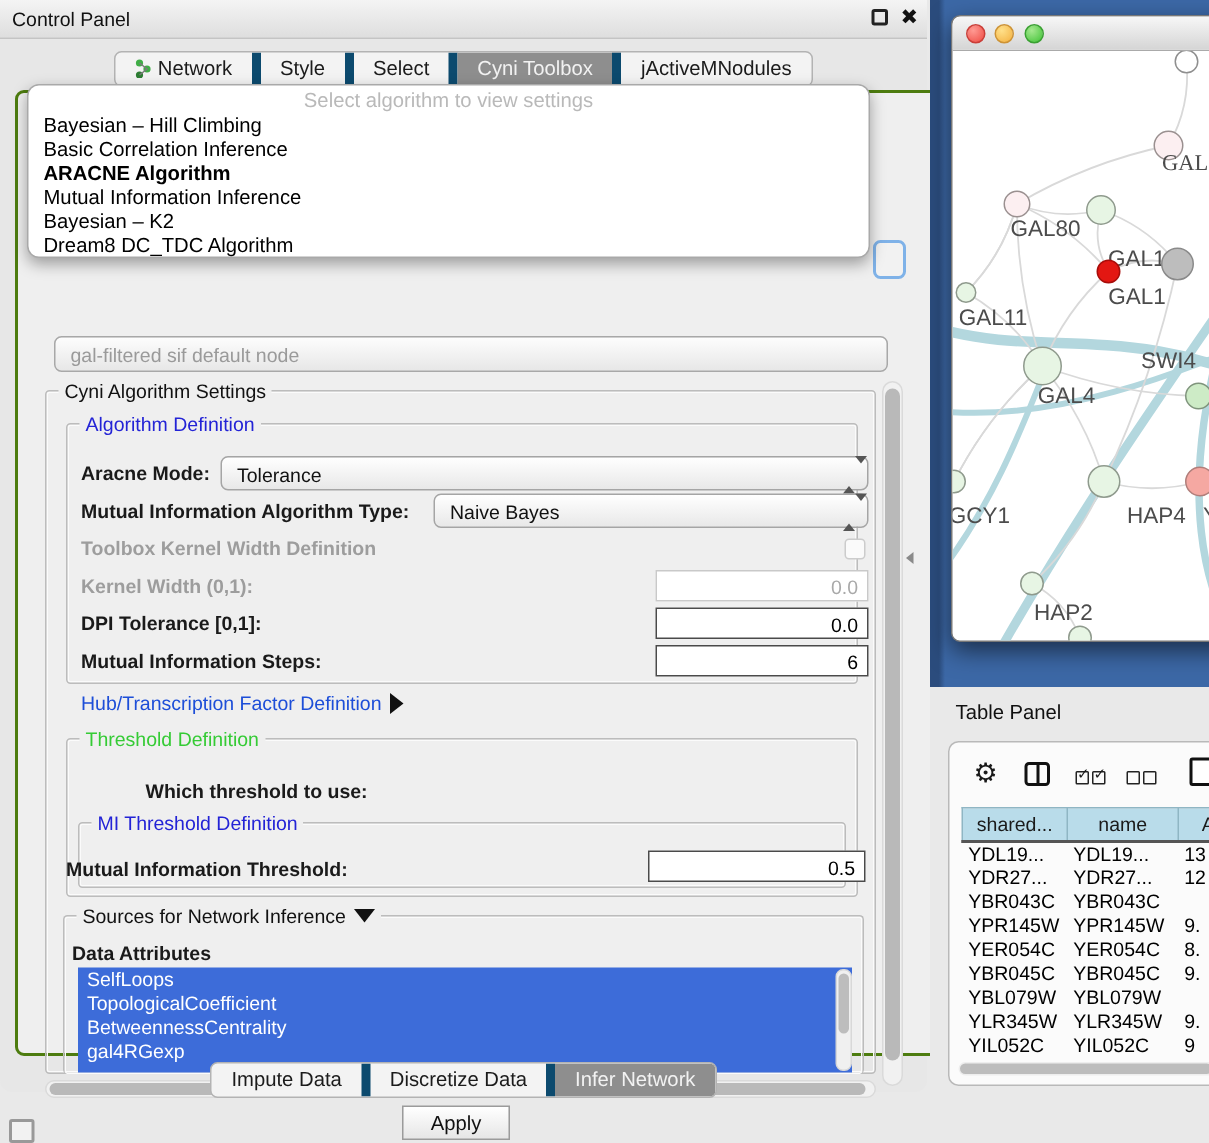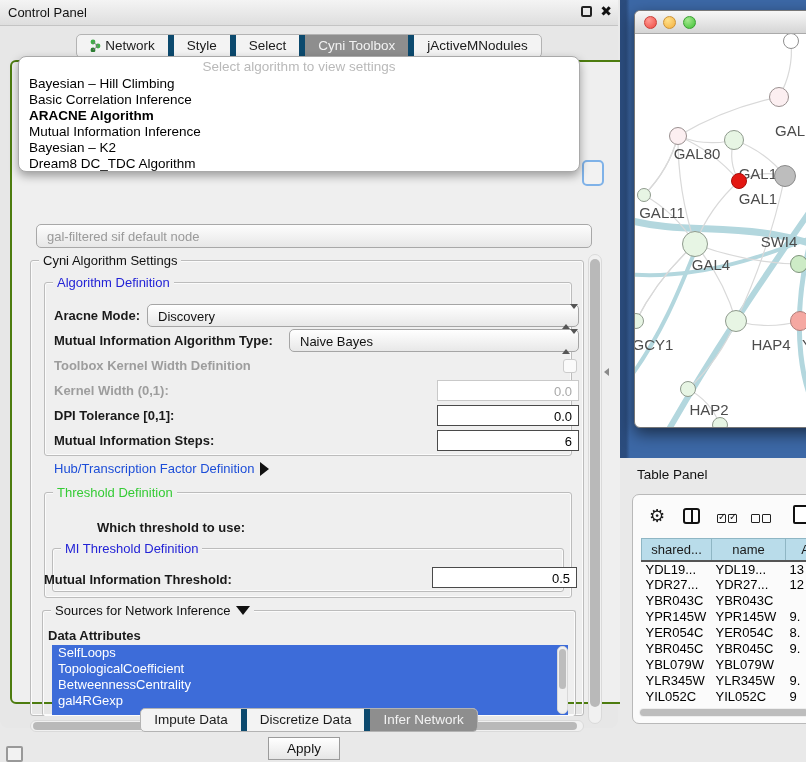--- a/index.html
+++ b/index.html
@@ -156,21 +156,21 @@
 
     <div class="groupbox" style="left:18px; top:198px; width:554px; height:456px;">
       <span class="legend black">Cyni Algorithm Settings</span>
     </div>
 
     <div class="groupbox" style="left:32px; top:220px; width:528px; height:174px;">
       <span class="legend blue">Algorithm Definition</span>
     </div>
     <span class="lbl" style="left:42px; top:246px;">Aracne Mode:</span>
     <div class="combo" style="left:135px; top:242px; width:432px;">
-      <span>Discovery</span>
+      <span>Tolerance</span>
       <span class="spin"><span class="up"></span><span class="dn"></span></span>
     </div>
 
     <span class="lbl" style="left:42px; top:271px;">Mutual Information Algorithm Type:</span>
     <div class="combo" style="left:277px; top:267px; width:290px;">
       <span>Naive Bayes</span>
       <span class="spin"><span class="up"></span><span class="dn"></span></span>
     </div>
 
     <span class="lbl dis" style="left:42px; top:296px;">Toolbox Kernel Width Definition</span>
@@ -292,21 +292,21 @@
           <div class="node" style="left: 96px; top: 139px; width: 16px; height: 16px; background: rgb(227, 23, 18); border-color: rgb(168, 13, 10);"></div>
           <div class="node-label" style="left: 123px; top: 164px;">GAL1</div>
           <div class="node" style="left: 139px; top: 131px; width: 22px; height: 22px; background: rgb(189, 189, 189); border-color: rgb(138, 138, 138);"></div>
           <div class="node" style="left: 2px; top: 154px; width: 14px; height: 14px; background: rgb(231, 245, 228); border-color: rgb(143, 154, 141);"></div>
           <div class="node-label" style="left: 27px; top: 178px;">GAL11</div>
           <div class="node" style="left: 47px; top: 197px; width: 26px; height: 26px; background: rgb(231, 245, 228); border-color: rgb(143, 154, 141);"></div>
           <div class="node-label" style="left: 76px; top: 230px;">GAL4</div>
           <div class="node" style="left: 155px; top: 221px; width: 18px; height: 18px; background: rgb(205, 235, 198); border-color: rgb(127, 148, 124);"></div>
           <div class="node-label" style="left: 144px; top: 207px;">SWI4</div>
           <div class="node" style="left: 134px; top: 53px; width: 20px; height: 20px; background: rgb(252, 239, 241); border-color: rgb(154, 144, 144);"></div>
-          <div class="node-label" style="left: 155px; top: 96px;">GAL</div>
+          <div class="node-label" style="left: 155px; top: 76px; font-family: Liberation Serif, serif;">GAL</div>
           <div class="node" style="left: 148px; top: -1px; width: 16px; height: 16px; background: rgb(255, 255, 255); border-color: rgb(143, 143, 143);"></div>
           <div class="node" style="left: -7px; top: 279px; width: 16px; height: 16px; background: rgb(231, 245, 228); border-color: rgb(143, 154, 141);"></div>
           <div class="node-label" style="left: 18px; top: 310px;">GCY1</div>
           <div class="node" style="left: 90px; top: 276px; width: 22px; height: 22px; background: rgb(231, 245, 228); border-color: rgb(143, 154, 141);"></div>
           <div class="node-label" style="left: 136px; top: 310px;">HAP4</div>
           <div class="node" style="left: 155px; top: 277px; width: 20px; height: 20px; background: rgb(245, 168, 162); border-color: rgb(176, 126, 122);"></div>
           <div class="node-label" style="left: 172px; top: 310px;">Y</div>
           <div class="node" style="left: 45px; top: 347px; width: 16px; height: 16px; background: rgb(231, 245, 228); border-color: rgb(143, 154, 141);"></div>
           <div class="node-label" style="left: 74px; top: 375px;">HAP2</div>
           <div class="node" style="left: 77px; top: 383px; width: 16px; height: 16px; background: rgb(231, 245, 228); border-color: rgb(143, 154, 141);"></div>

